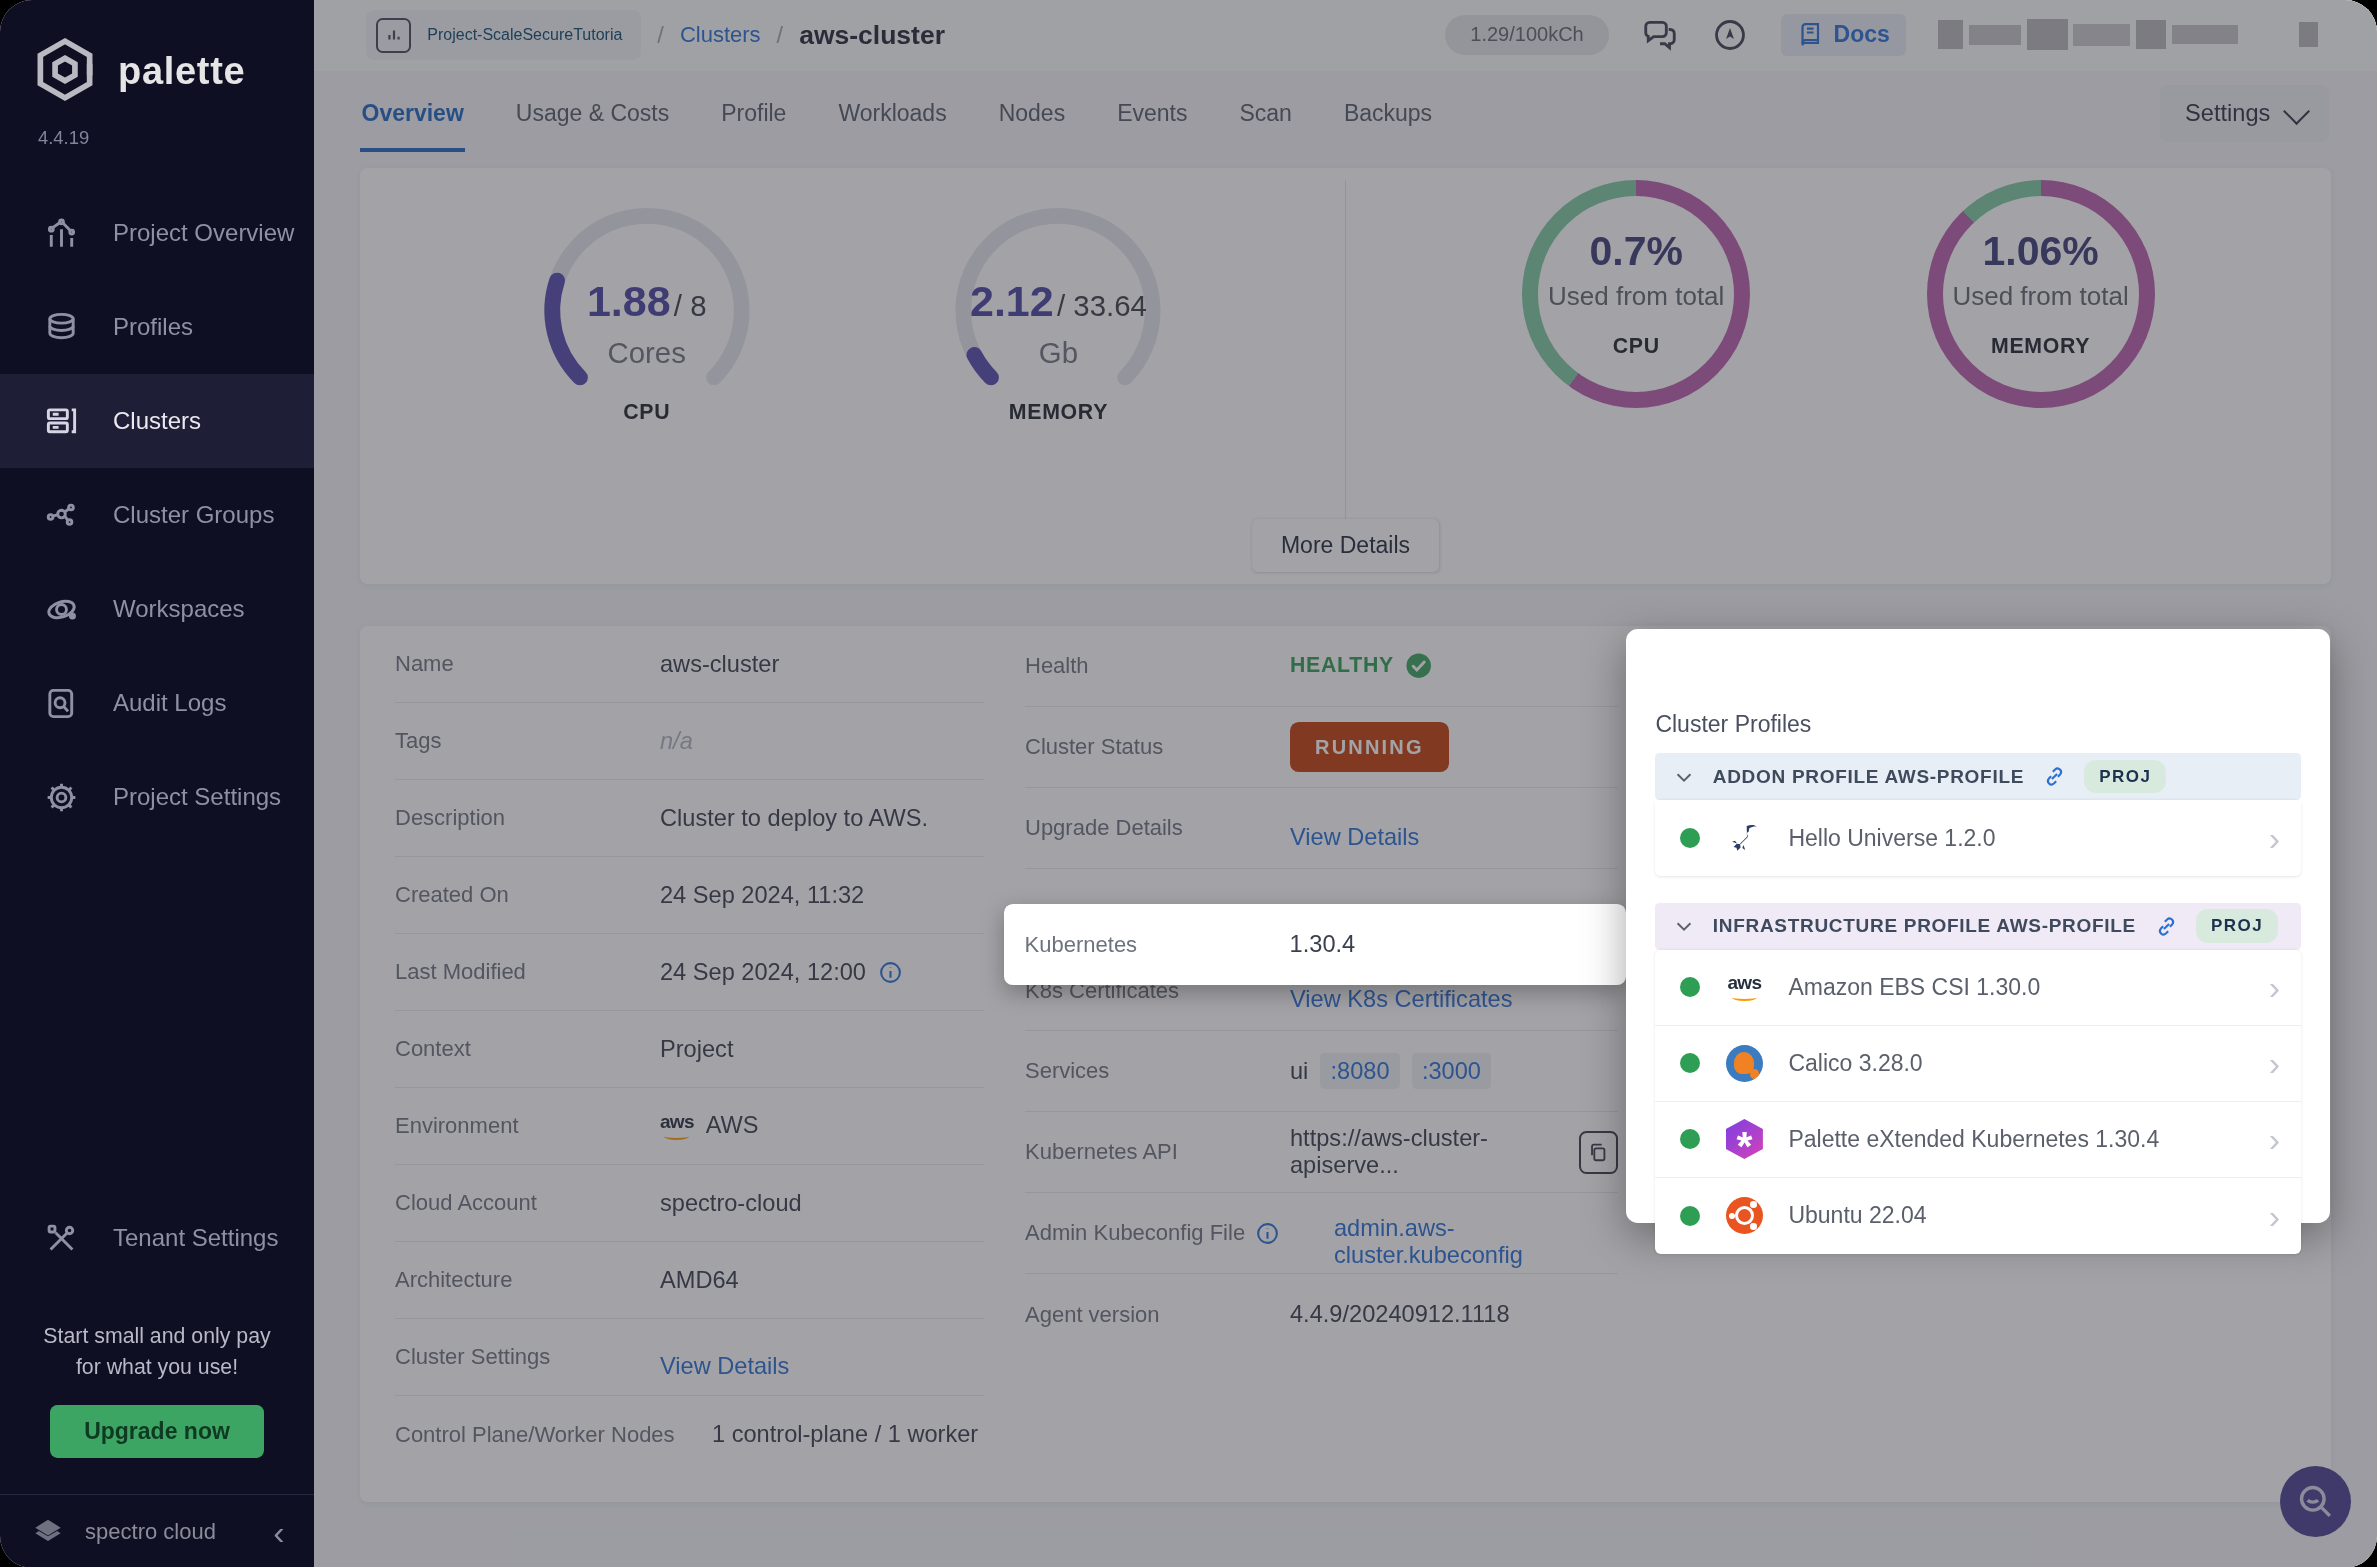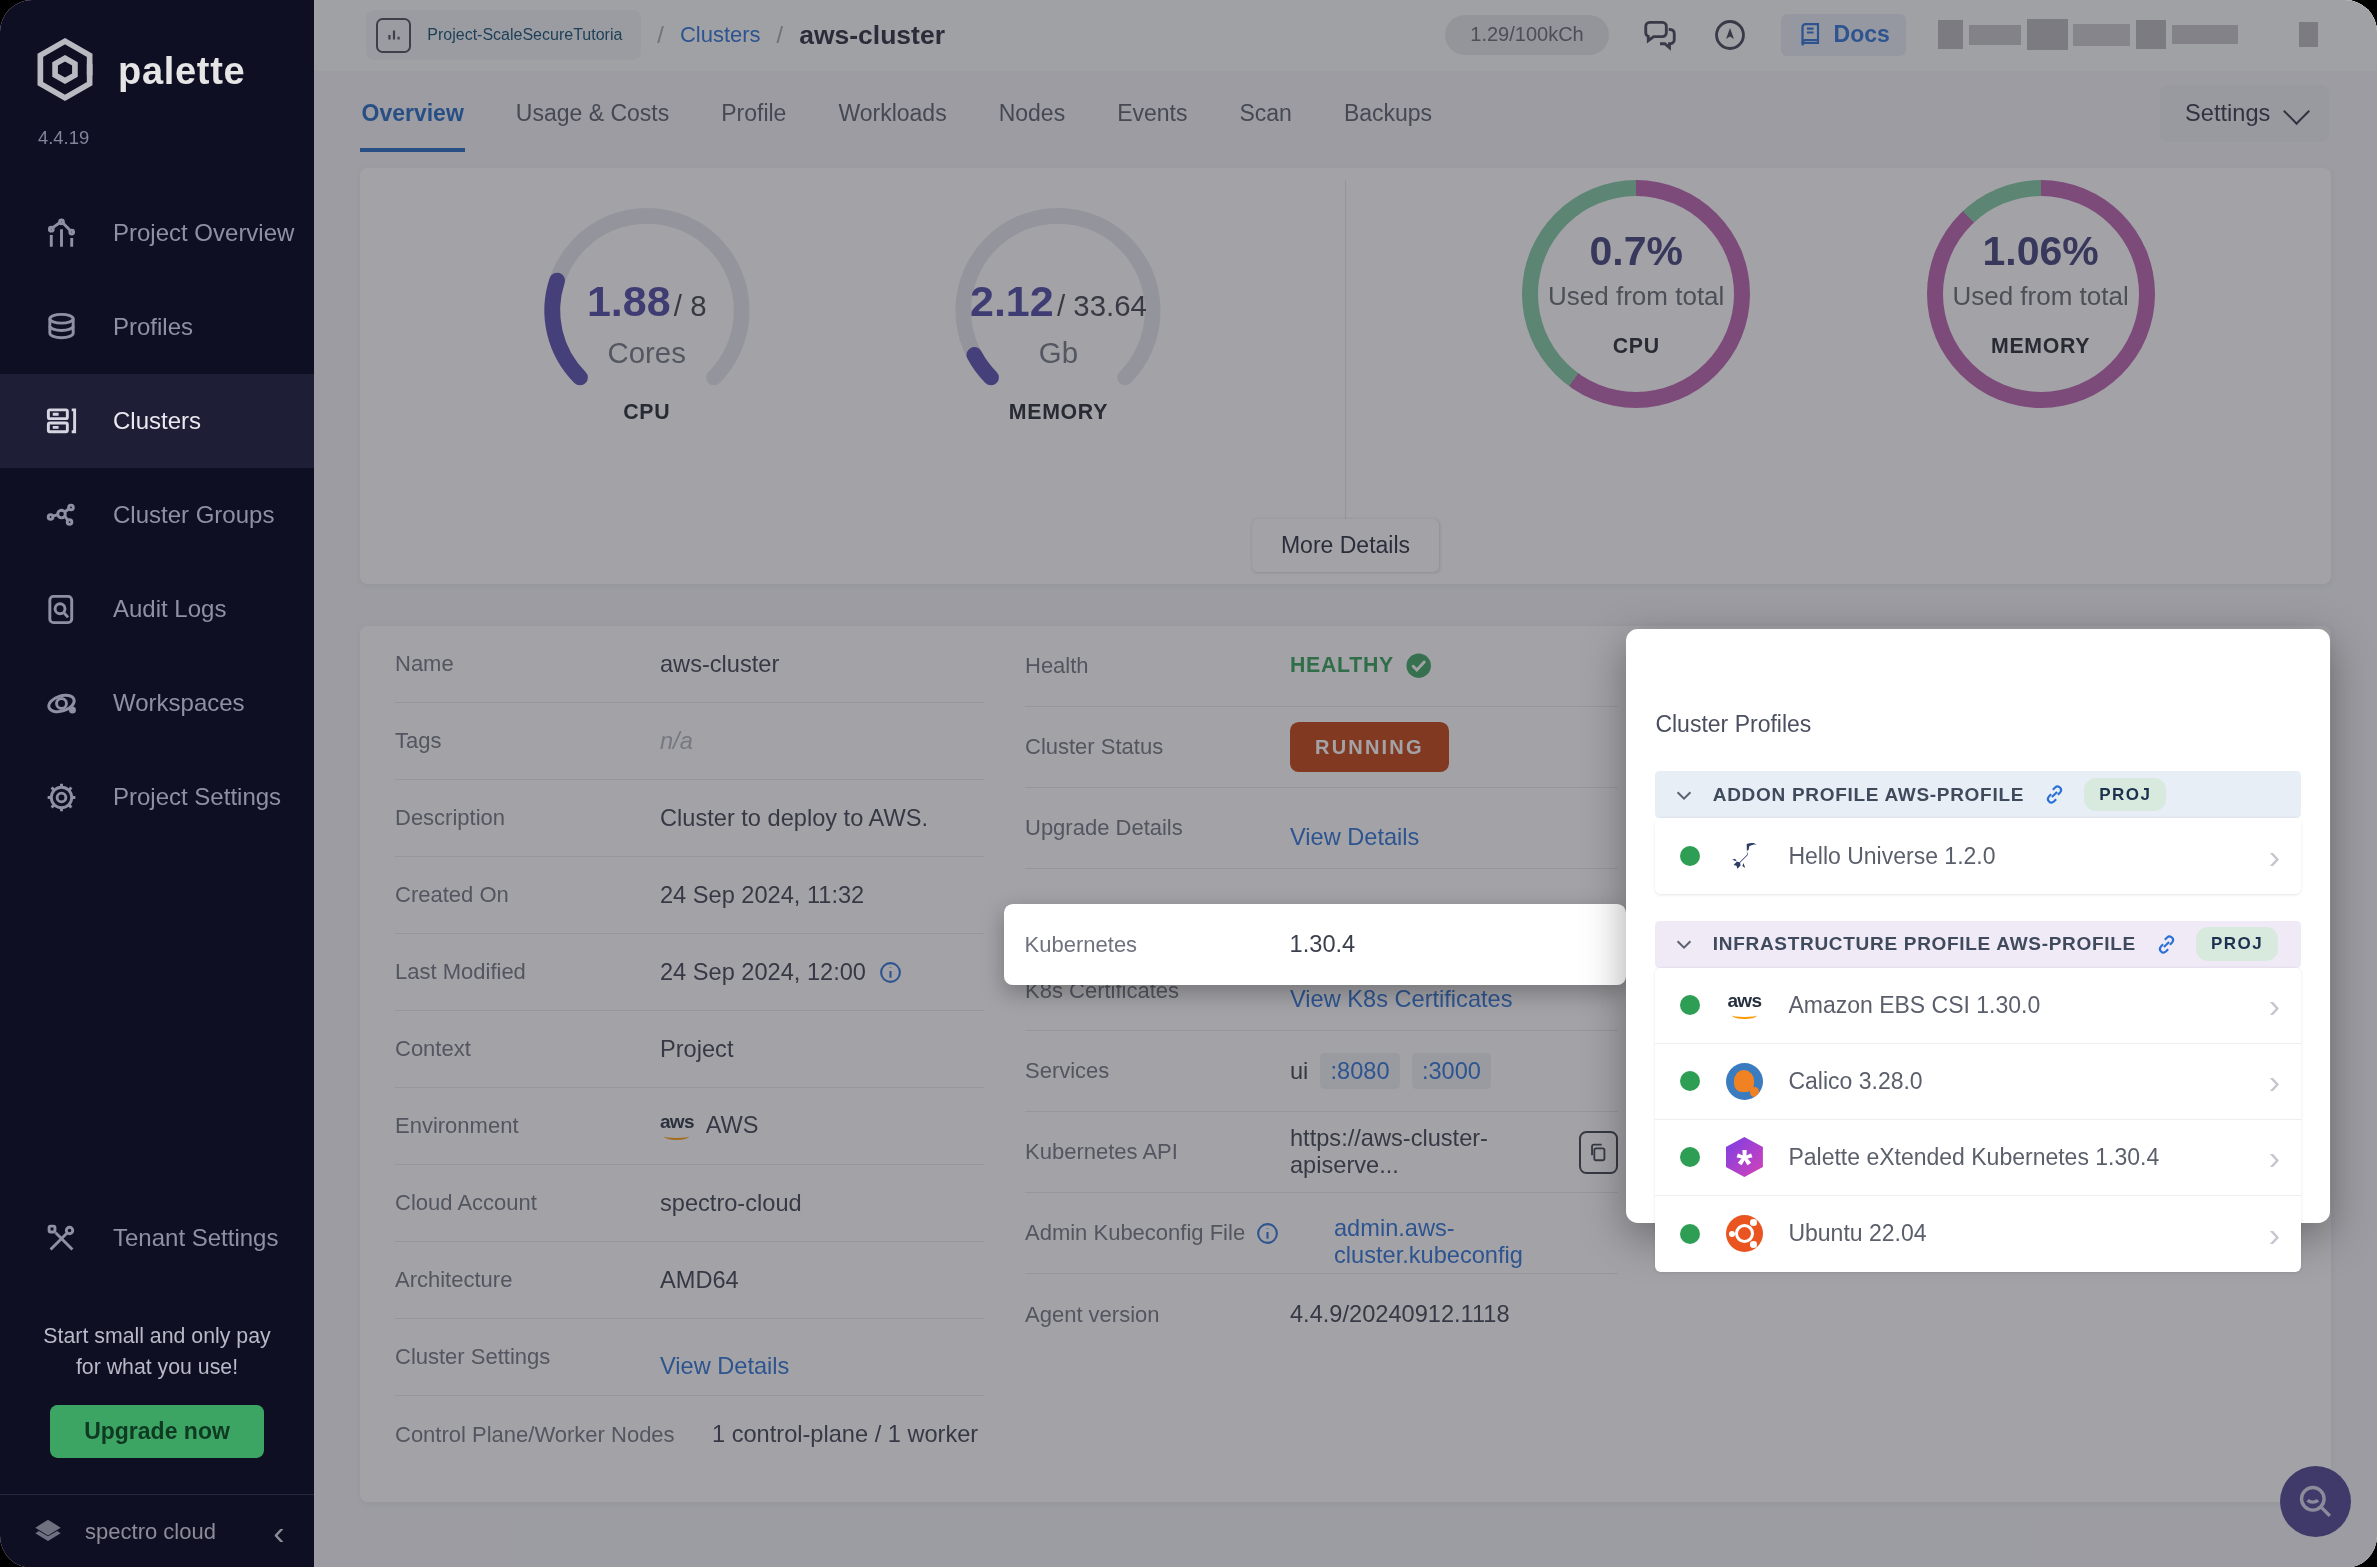--- a/index.html
+++ b/index.html
@@ -96,21 +96,21 @@
   .aws-mini b { font-size:19px; font-weight:800; color:#252f3e; letter-spacing:-0.7px; }
   .aws-smile { width:25px; height:7.4px; border-bottom:2.9px solid #f90; border-radius:0 0 50% 50%; margin-top:0.7px; }
 
   
   .overlay { position:absolute; inset:0; background:rgba(52,52,60,.45); z-index:40; }
   .spotlight { position:absolute; left:690px; top:904px; width:622px; height:81px; background:#fff; border-radius:8.8px; z-index:50; display:flex; align-items:center; padding-left:20.6px; box-shadow:0 7.4px 22px rgba(0,0,0,.28); }
 
   
   .popup { position:absolute; left:1312px; top:629px; width:704px; height:594px; background:#fff; border-radius:11.8px; z-index:50; box-shadow:0 13.2px 44px rgba(0,0,0,.35); padding:38px 29.4px 0 29.4px; }
   .popup-title { font-size:23px; color:#4a5060;margin-top:44px; }
-  .sect-head { margin-top:33px; height:47px; border-radius:4.4px; display:flex; align-items:center; gap:17.7px; padding:0 17.7px; }
+  .sect-head { margin-top:15px; height:47px; border-radius:4.4px; display:flex; align-items:center; gap:17.7px; padding:0 17.7px; }
   .sect-head.addon { background:#e7eef6; }
   .sect-head.infra { background:#f0eaf7; }
   .sect-chev { width:22px; height:22px; color:#5b6170; flex:0 0 22px; }
   .sect-title { font-size:19px; font-weight:700; color:#3f4a5c; letter-spacing:0.7px; }
   .link-ic { width:25px; height:25px; color:#2a6fd4; flex:0 0 25px; cursor:pointer; }
   .proj-badge { background:#d8eadd; color:#1c3050; font-size:17px; font-weight:700; letter-spacing:1.5px; padding:6.6px 14.7px; border-radius:11.8px; }
   .plist { border-radius:5.9px; box-shadow:0 0.7px 2.9px rgba(30,35,60,.12); }
   .prow { height:76px; display:flex; align-items:center; gap:25px; padding:0 20.6px 0 25px; border-bottom:0.7px solid #ededf2; background:#fff; cursor:pointer; }
   .plist .prow:first-child { border-radius:5.9px 5.9px 0 0; }
   .plist .prow:last-child { border-bottom:none; border-radius:0 0 5.9px 5.9px; }
@@ -190,36 +190,36 @@
               <circle cx="18.5" cy="6.5" r="1.6"></circle>
               <circle cx="17.5" cy="16.5" r="1.6"></circle>
               <path d="M6 12.4l3.6-1M14 9.6l3-2M14.2 12.4l2.2 3"></path>
             </svg>
         </span>
         <span>Cluster Groups</span>
       </div>
       <div class="nav-item">
         <span class="ic">
           <svg viewBox="0 0 24 24" fill="none" stroke="currentColor" stroke-width="2" width="35" height="35">
+              <circle cx="12" cy="12" r="3.4"></circle>
+              <ellipse cx="12" cy="12" rx="9" ry="5.2" transform="rotate(-18 12 12)"></ellipse>
+              <circle cx="19.5" cy="16.5" r="1.4" fill="currentColor"></circle>
+            </svg>
+        </span>
+        <span>Workspaces</span>
+      </div>
+      <div class="nav-item">
+        <span class="ic">
+          <svg viewBox="0 0 24 24" fill="none" stroke="currentColor" stroke-width="2" width="35" height="35">
               <rect x="4" y="3" width="15" height="18" rx="2.5"></rect>
               <circle cx="11" cy="11.5" r="3.4"></circle>
               <path d="M13.5 14l3 3.4"></path>
             </svg>
         </span>
         <span>Audit Logs</span>
-      </div>
-      <div class="nav-item">
-        <span class="ic">
-          <svg viewBox="0 0 24 24" fill="none" stroke="currentColor" stroke-width="2" width="35" height="35">
-              <circle cx="12" cy="12" r="3.4"></circle>
-              <ellipse cx="12" cy="12" rx="9" ry="5.2" transform="rotate(-18 12 12)"></ellipse>
-              <circle cx="19.5" cy="16.5" r="1.4" fill="currentColor"></circle>
-            </svg>
-        </span>
-        <span>Workspaces</span>
       </div>
       <div class="nav-item">
         <span class="ic">
           <svg viewBox="0 0 24 24" fill="none" stroke="currentColor" stroke-width="2" width="35" height="35">
               <circle cx="12" cy="12" r="3"></circle>
               <circle cx="12" cy="12" r="7"></circle>
               <path d="M12 2.5v3M12 18.5v3M2.5 12h3M18.5 12h3M5.2 5.2l2.1 2.1M16.7 16.7l2.1 2.1M18.8 5.2l-2.1 2.1M7.3 16.7l-2.1 2.1"></path>
             </svg>
         </span>
         <span>Project Settings</span>

